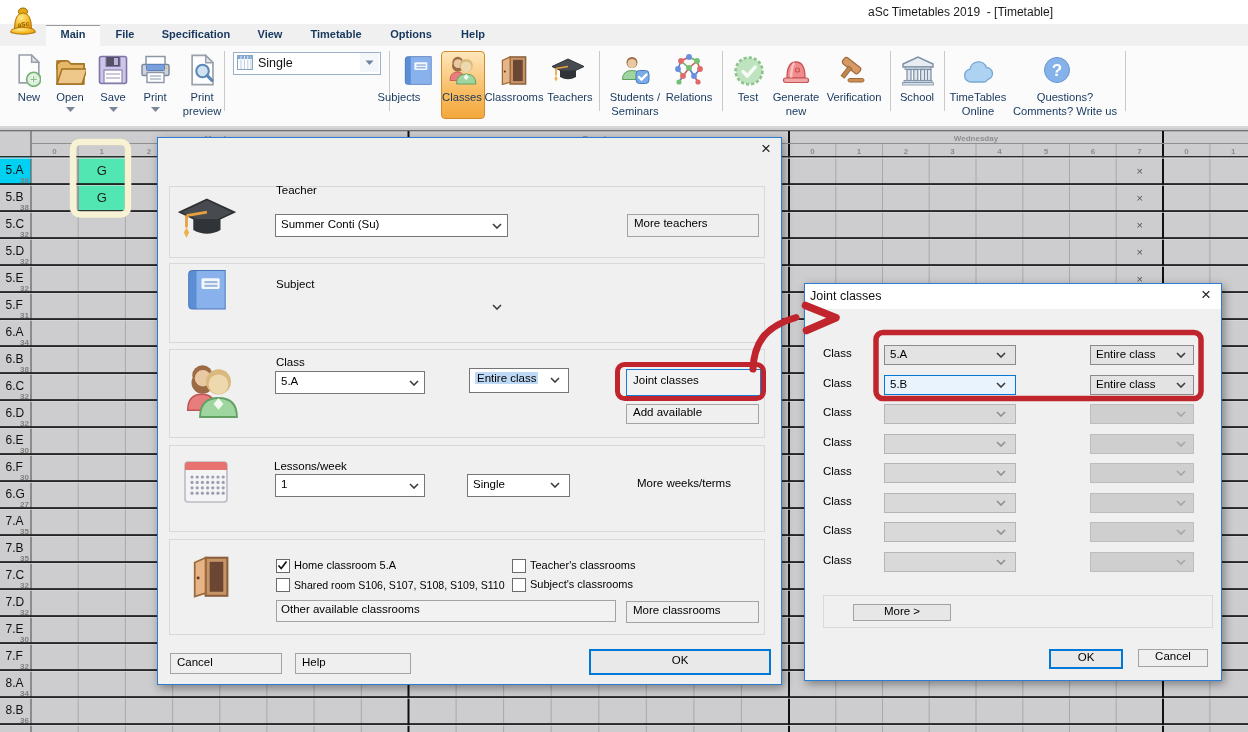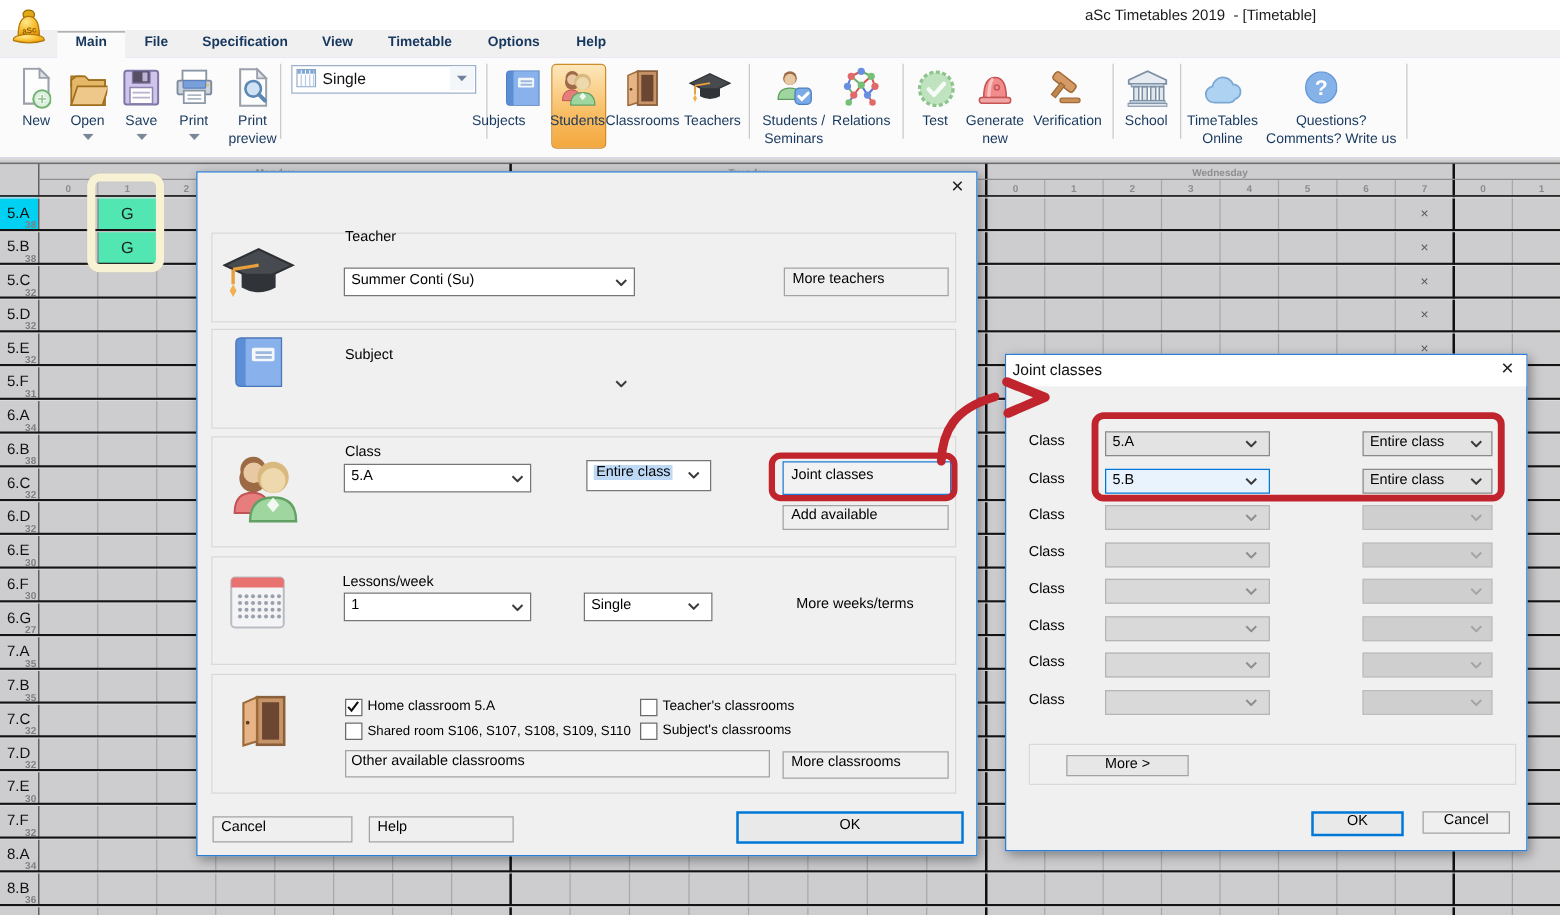--- a/index.html
+++ b/index.html
@@ -1,14 +1,14 @@
 <!DOCTYPE html>
 <html><head><meta charset="utf-8"><style>
 html,body{margin:0;padding:0}
-#app{position:relative;width:1248px;height:732px;overflow:hidden;font-family:"Liberation Sans",sans-serif;background:#c4b5fd}
+#app{position:relative;width:1248px;height:732px;overflow:hidden;font-family:"Liberation Sans",sans-serif;background:#22c55e}
 .abs{position:absolute}
 .lbl{position:absolute;color:#17375e;font-size:11.2px;text-align:center;white-space:nowrap}
 .menu{position:absolute;top:28px;color:#17375e;font-size:11px;font-weight:bold;white-space:nowrap;transform:translateX(-50%)}
 .dlg{position:absolute;background:#f0f0f0;border:1px solid #2b7cd3;box-shadow:2px 3px 9px rgba(0,0,0,0.4)}
 .dtitle{position:absolute;left:0;top:0;right:0;height:25px;background:#fff;font-size:12.5px;color:#111}
 .dtitle span{position:absolute;left:5px;top:5px}
 .dx{position:absolute;top:1px;font-size:17px;color:#222;font-weight:400}
 .gbox{position:absolute;border:1px solid #d9d9d9}
 .cbo{position:absolute;background:#fff;border:1px solid #767676;font-size:11.5px;color:#000;white-space:nowrap;overflow:hidden}
 .cbo span{position:absolute;left:5px;top:3px}
@@ -194,21 +194,21 @@
       <circle cx="13" cy="13" r="12.5" fill="#85b2e8" stroke="#6397d4" stroke-width="1"></circle>
 <text x="13" y="19" font-size="17" font-weight="bold" fill="#fff" text-anchor="middle" font-family="Liberation Sans">?</text>
     </svg>
 <div class="lbl" style="left:-41px;top:91px;width:140px">New</div>
 <div class="lbl" style="left:0px;top:91px;width:140px">Open</div>
 <div class="lbl" style="left:43px;top:91px;width:140px">Save</div>
 <div class="lbl" style="left:85px;top:91px;width:140px">Print</div>
 <div class="lbl" style="left:132px;top:91px;width:140px">Print</div>
 <div class="lbl" style="left:132px;top:105px;width:140px">preview</div>
 <div class="lbl" style="left:329px;top:91px;width:140px">Subjects</div>
-<div class="lbl" style="left:392px;top:91px;width:140px">Students</div>
+<div class="lbl" style="left:392px;top:91px;width:140px">Classes</div>
 <div class="lbl" style="left:444px;top:91px;width:140px">Classrooms</div>
 <div class="lbl" style="left:500px;top:91px;width:140px">Teachers</div>
 <div class="lbl" style="left:565px;top:91px;width:140px">Students /</div>
 <div class="lbl" style="left:565px;top:105px;width:140px">Seminars</div>
 <div class="lbl" style="left:619px;top:91px;width:140px">Relations</div>
 <div class="lbl" style="left:678px;top:91px;width:140px">Test</div>
 <div class="lbl" style="left:726px;top:91px;width:140px">Generate</div>
 <div class="lbl" style="left:726px;top:105px;width:140px">new</div>
 <div class="lbl" style="left:784px;top:91px;width:140px">Verification</div>
 <div class="lbl" style="left:847px;top:91px;width:140px">School</div>

